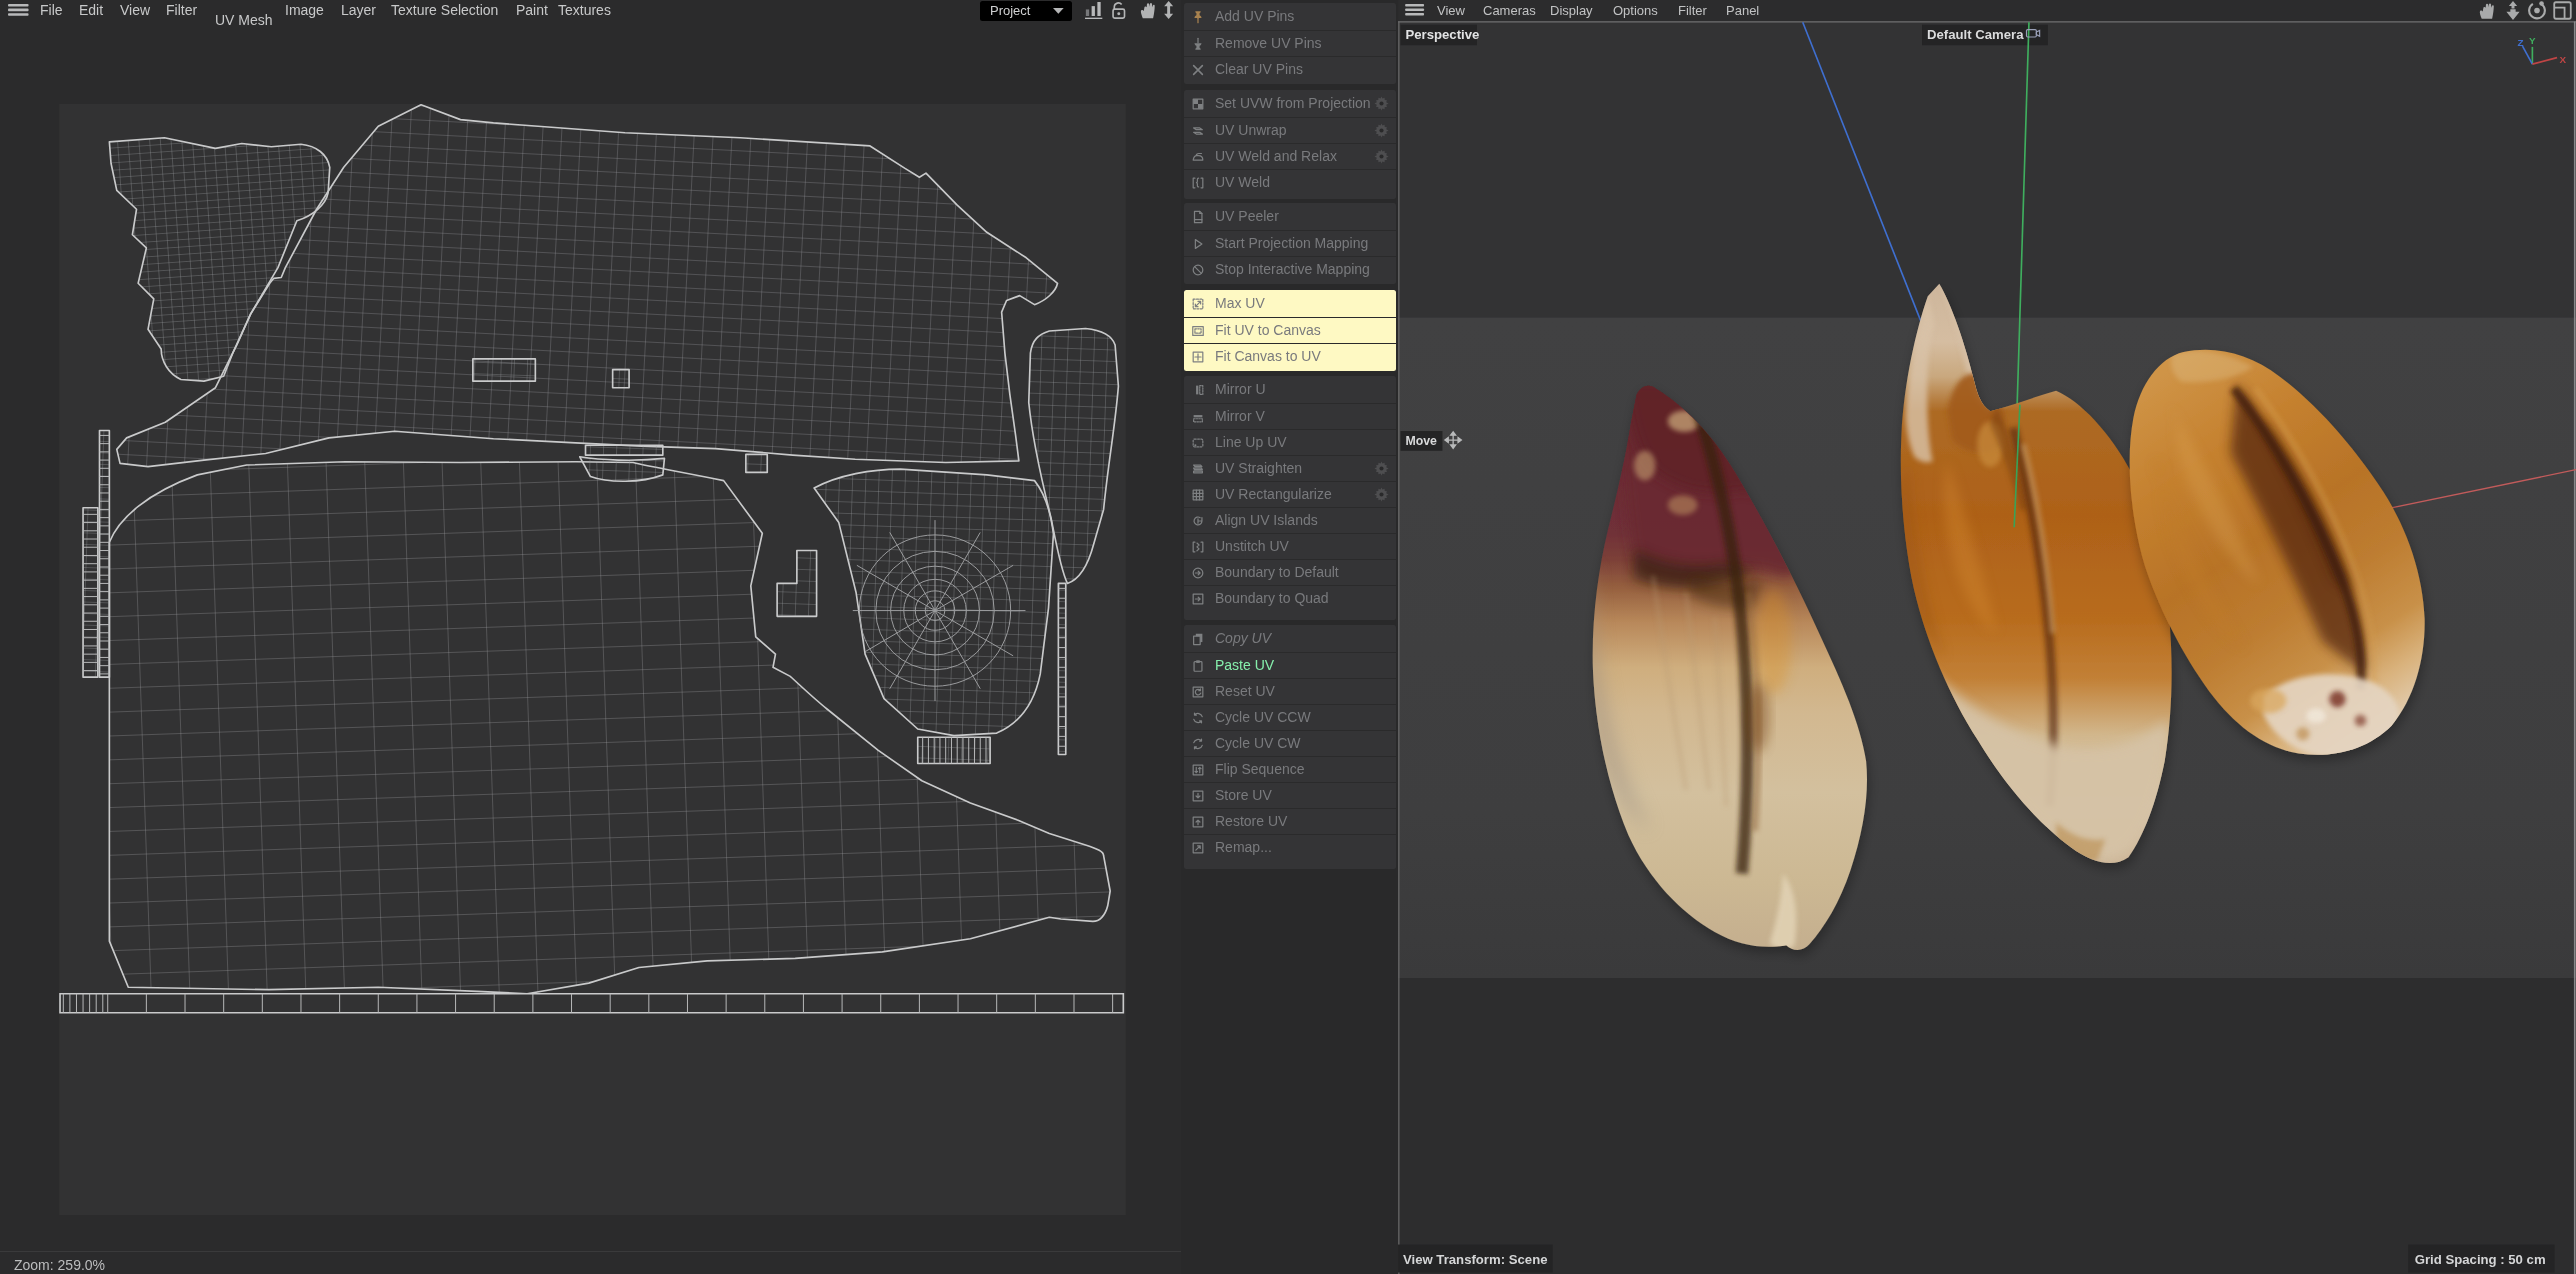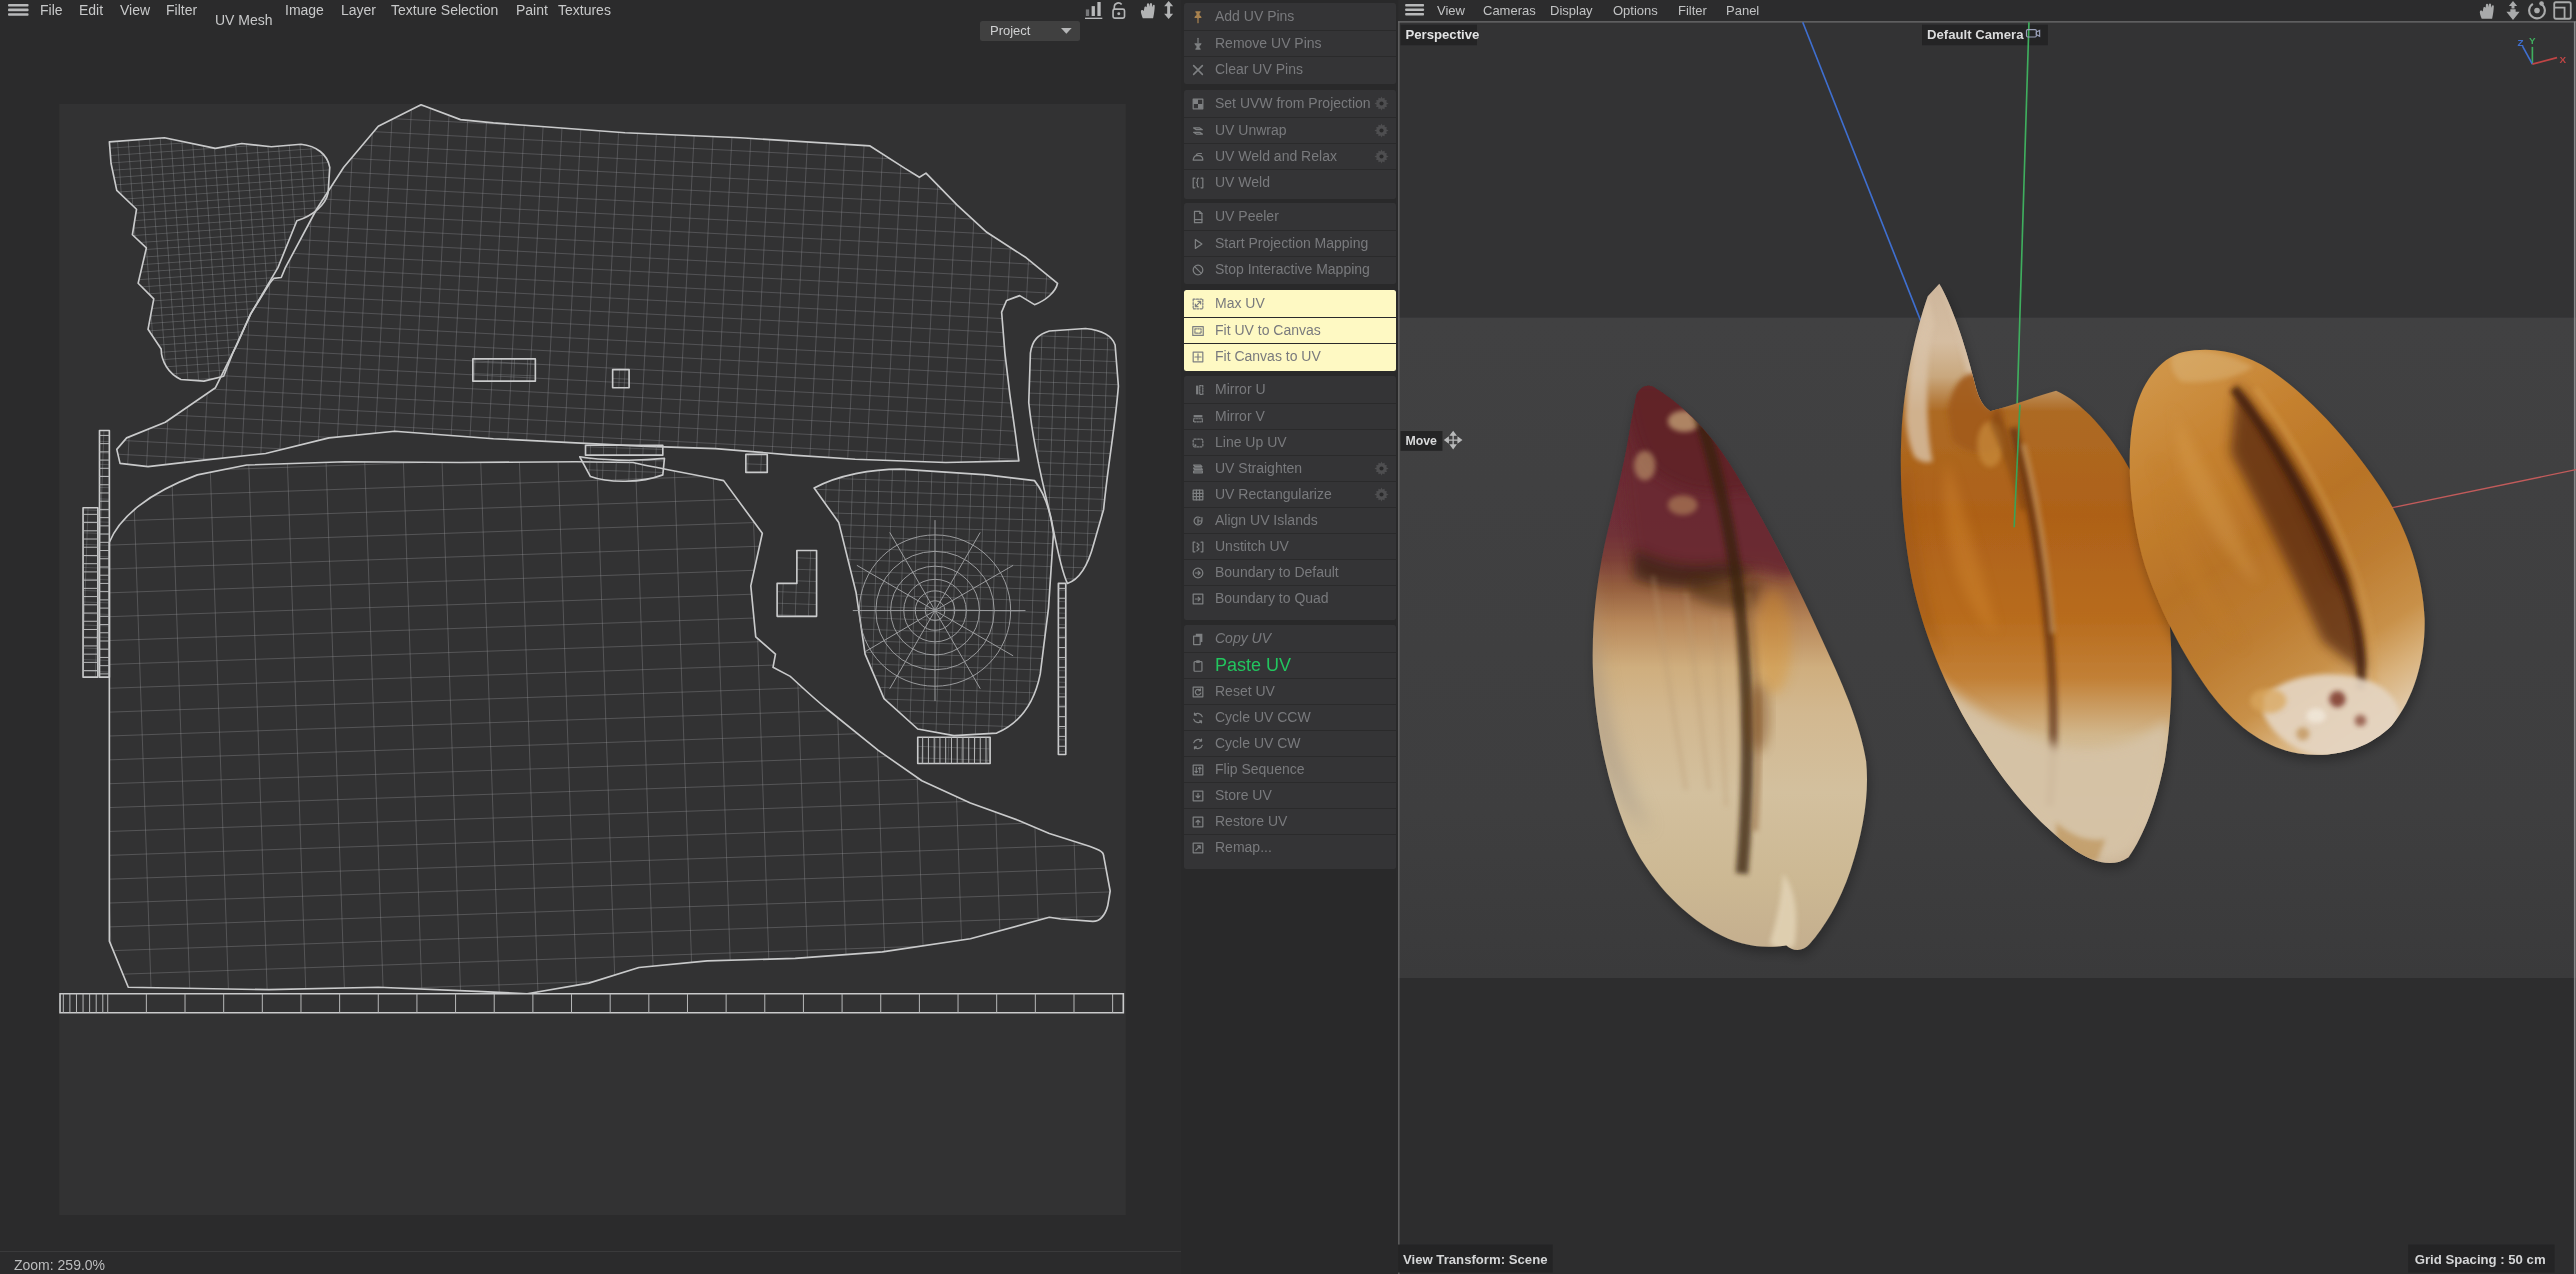--- a/index.html
+++ b/index.html
@@ -20,21 +20,21 @@
 <span class="abs mtxt" style="left:79px;top:1.6px;">Edit</span>
 <span class="abs mtxt" style="left:120px;top:1.6px;">View</span>
 <span class="abs mtxt" style="left:166px;top:1.6px;">Filter</span>
 <span class="abs mtxt" style="left:215px;top:12px;">UV Mesh</span>
 <span class="abs mtxt" style="left:285px;top:1.6px;">Image</span>
 <span class="abs mtxt" style="left:341px;top:1.6px;">Layer</span>
 <span class="abs mtxt" style="left:391px;top:1.6px;">Texture Selection</span>
 <span class="abs mtxt" style="left:516px;top:1.6px;">Paint</span>
 <span class="abs mtxt" style="left:558px;top:1.6px;">Textures</span>
 
-<div class="abs" style="left:980px;top:0.8px;width:100px;height:20.6px;background:#404040;border-radius:2.5px;margin-top:20px;">
+<div class="abs" style="left:980px;top:0.8px;width:92px;height:20.6px;background:#000000;border-radius:2.5px;">
  <span style="position:absolute;left:10px;top:2.5px;font-size:13px;color:#d0d1d2;">Project</span>
  <svg style="position:absolute;right:8.2px;top:7.4px" width="10.7" height="6.6" viewBox="0 0 13 8">
       <path d="M0,0h13l-6.5,7z" fill="#b5b6b7"></path>
     </svg>
 </div>
 
 <svg class="abs" style="left:1085px;top:1.6px" width="19" height="17.3" viewBox="0 0 23 21">
  <rect x="1" y="9" width="4" height="8" fill="#77787a"></rect>
  <rect x="8" y="5" width="4" height="12" fill="#b8b9ba"></rect>
  <rect x="15" y="0" width="4" height="17" fill="#b8b9ba"></rect>
@@ -465,21 +465,21 @@
       </svg>
       <span style="position:absolute;left:31px;top:50%;transform:translateY(-54%);font-size:14px;color:#797a7d;white-space:nowrap;font-style:italic;">Copy UV</span>
     </div>
 <div style="position:relative;height:26px;border-top:0.8px solid #2a2a2b;">
       <svg width="14" height="14" viewBox="0 0 16 16" style="position:absolute;left:7.4px;top:50%;margin-top:-7px">
         <g fill="none" stroke="#7e8082" stroke-width="1.4" stroke-linejoin="round" stroke-linecap="round">
           <rect x="3.5" y="3" width="9" height="11" rx="1"></rect>
           <rect x="6" y="1.5" width="4" height="3" fill="#7e8082" stroke="none"></rect>
         </g>
       </svg>
-      <span style="position:absolute;left:31px;top:50%;transform:translateY(-54%);font-size:18px;color:#22c55e;white-space:nowrap;">Paste UV</span>
+      <span style="position:absolute;left:31px;top:50%;transform:translateY(-54%);font-size:14px;color:#86efac;white-space:nowrap;">Paste UV</span>
     </div>
 <div style="position:relative;height:26px;border-top:0.8px solid #2a2a2b;">
       <svg width="14" height="14" viewBox="0 0 16 16" style="position:absolute;left:7.4px;top:50%;margin-top:-7px">
         <g fill="none" stroke="#7e8082" stroke-width="1.4" stroke-linejoin="round" stroke-linecap="round">
           <rect x="2.5" y="2.5" width="11" height="11"></rect>
           <path d="M10.8,6.2a3.2,3.2 0 1,0 .4,3 M10.8,4.5v2h-2"></path>
         </g>
       </svg>
       <span style="position:absolute;left:31px;top:50%;transform:translateY(-54%);font-size:14px;color:#797a7d;white-space:nowrap;">Reset UV</span>
     </div>

